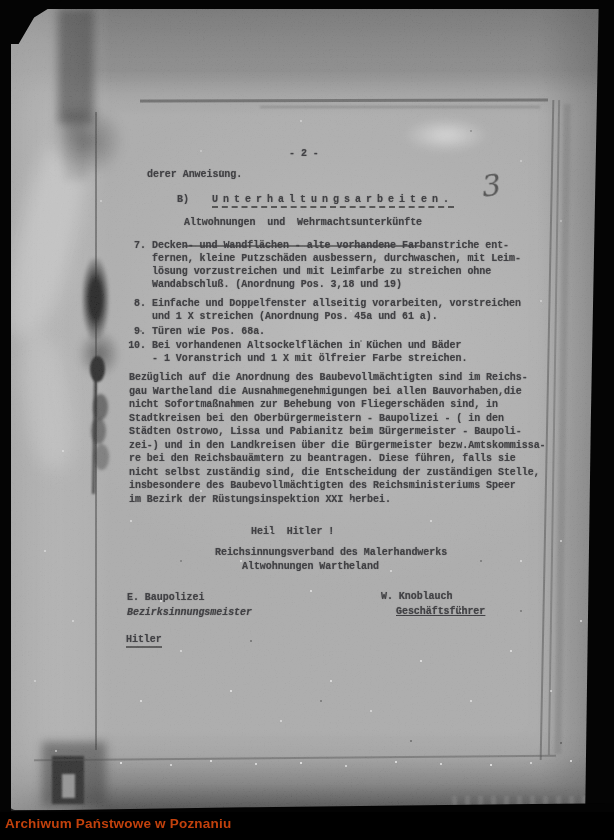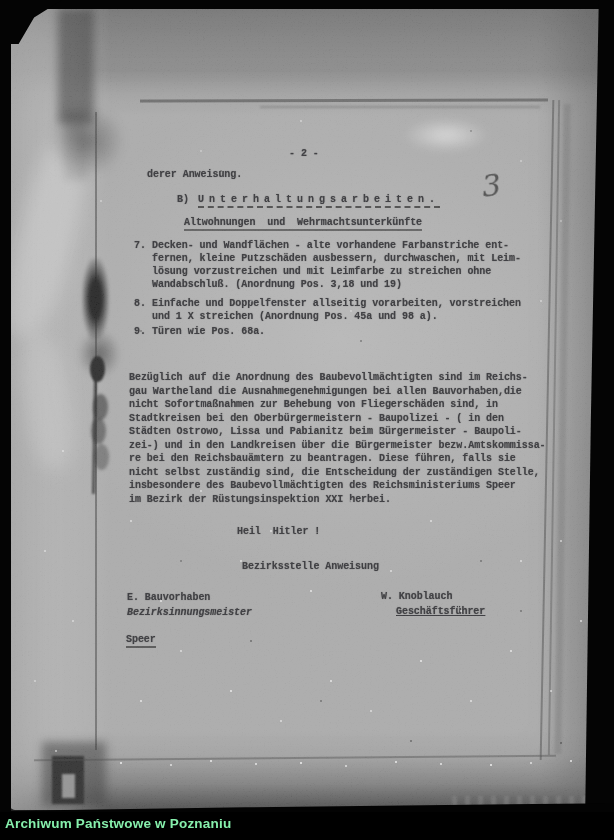--- a/index.html
+++ b/index.html
@@ -40,42 +40,42 @@
   .edge-r2{left:553px;top:100px;width:2px;height:655px;background:rgba(70,70,70,.45);transform:rotate(.9deg);filter:blur(.6px);}
   .edge-r3{left:559px;top:104px;width:7px;height:650px;background:rgba(90,90,90,.32);transform:rotate(.8deg);filter:blur(1.6px);}
   .edge-b{left:34px;top:757px;width:522px;height:2px;background:rgba(55,55,55,.42);transform:rotate(-.5deg);filter:blur(.7px);}
   .edge-marking{left:452px;top:796px;width:142px;height:13px;opacity:.45;filter:blur(1.2px);
       background:repeating-linear-gradient(90deg, rgba(150,150,150,.55) 0 5px, rgba(55,55,55,.12) 5px 13px);}
 
   
   .typed{font-family:"Liberation Mono","DejaVu Sans Mono",monospace;font-weight:700;
          font-size:10px;line-height:13px;color:#26262a;white-space:pre;
          filter:blur(.33px);text-shadow:0 0 1.1px rgba(25,25,25,.55);letter-spacing:-.05px;}
-  .h-spaced{letter-spacing:5px;border-bottom:2px dashed rgba(35,35,35,.8);padding-bottom:1px;margin-left:9px;position:static;}
+  .h-spaced{letter-spacing:5px;border-bottom:2px dashed rgba(35,35,35,.8);padding-bottom:1px;margin-left:23px;position:static;}
   .h-pre{position:static;}
-  .h-sub{border-bottom:2px solid rgba(40,40,40,.65);padding-bottom:0px;filter:blur(.45px);}
+  .h-sub{border-bottom:2px solid rgba(40,40,40,.65);padding-bottom:16px;filter:blur(.45px);}
   .item{display:flex;left:128px;}
   .item .num{position:static;width:18px;text-align:right;margin-right:6px;flex:none;}
   .item .txt{position:static;white-space:pre;}
   .para{line-height:13.5px;}
   .anlage{border-bottom:2px solid rgba(40,40,40,.75);filter:blur(.55px);}
   .handwritten{font-family:"DejaVu Serif",serif;font-style:italic;font-size:30px;color:#3f3f3f;
                transform:rotate(-6deg);filter:blur(.3px);}
 
   
   .pos-pagenum{left:289px;top:147px;}
   .pos-intro{left:147px;top:168px;}
   .pos-heading{left:177px;top:193px;}
   .pos-subheading{left:184px;top:216px;}
   .pos-item7{top:239px;}
   .pos-item8{top:297px;}
   .pos-item9{top:325px;}
   .pos-item10{top:339px;}
   .pos-para{left:129px;top:371px;font-family:Liberation Mono, monospace;}
-  .pos-salute{left:237px;top:525px;font-family:Liberation Mono, monospace;}
+  .pos-salute{left:251px;top:525px;font-family:Liberation Mono, monospace;}
   .pos-org1{left:215px;top:546px;}
   .pos-org2{left:242px;top:560px;}
   .pos-sig-ln{left:127px;top:591px;}
   .pos-sig-lt{left:127px;top:606px;font-style:italic;}
   .pos-sig-rn{left:381px;top:590px;}
   .pos-sig-rt{left:396px;top:605px;text-decoration:underline;}
   .pos-anlage{left:126px;top:633px;}
   .pos-folio{left:482px;top:168px;}
 
   
@@ -111,21 +111,21 @@
   .frame-corner-tl{left:0;top:0;width:62px;height:44px;background:#040404;
       clip-path:polygon(0 0,100% 0,55% 40%,30% 100%,0 100%);}
   .frame-right{left:574px;top:0;width:40px;height:812px;background:#040404;
       clip-path:polygon(62% 0,100% 0,100% 100%,28% 100%,42% 52%);}
   .frame-bottom{left:0;top:802px;width:614px;height:38px;background:#030303;
       clip-path:polygon(0 24%,40% 14%,100% 3%,100% 100%,0 100%);}
 
   
   .archive-bar{left:0;top:812px;width:614px;height:28px;background:#000;}
   .archive-bar span{position:absolute;left:5px;top:4px;font-size:13.5px;font-weight:700;
-      color:#86efac;letter-spacing:.2px;font-family:"Liberation Sans",sans-serif;}
+      color:#c2410c;letter-spacing:.2px;font-family:"Liberation Sans",sans-serif;}
 </style>
 </head>
 <body>
 
 <div class="scan">
 
   <div class="paper"></div>
 
   <div class="strip-tl"></div>
   <div class="strip-tl2"></div>
@@ -159,47 +159,53 @@
   <div class="typed item pos-item7">
     <span class="num">7.</span>
     <span class="txt">Decken- und Wandflächen - alte vorhandene Farbanstriche ent-
 fernen, kleine Putzschäden ausbessern, durchwaschen, mit Leim-
 lösung vorzustreichen und mit Leimfarbe zu streichen ohne
 Wandabschluß. (Anordnung Pos. 3,18 und 19)</span>
   </div>
   <div class="typed item pos-item8">
     <span class="num">8.</span>
     <span class="txt">Einfache und Doppelfenster allseitig vorarbeiten, vorstreichen
-und 1 X streichen (Anordnung Pos. 45a und 98 a).</span>
+und 1 X streichen (Anordnung Pos. 45a und 61 a).</span>
   </div>
   <div class="typed item pos-item9">
     <span class="num">9.</span>
     <span class="txt">Türen wie Pos. 68a.</span>
+  </div>
+  <div class="typed item pos-item10">
+    <span class="num">10.</span>
+    <span class="txt">Bei vorhandenen Altsockelflächen in Küchen und Bäder
+- 1 Voranstrich und 1 X mit ölfreier Farbe streichen.</span>
   </div>
 
   <div class="typed para pos-para">Bezüglich auf die Anordnung des Baubevollmächtigten sind im Reichs-
 gau Wartheland die Ausnahmegenehmigungen bei allen Bauvorhaben,die
 nicht Sofortmaßnahmen zur Behebung von Fliegerschäden sind, in
 Stadtkreisen bei den Oberbürgermeistern - Baupolizei - ( in den
 Städten Ostrowo, Lissa und Pabianitz beim Bürgermeister - Baupoli-
 zei-) und in den Landkreisen über die Bürgermeister bezw.Amtskommissa-
 re bei den Reichsbauämtern zu beantragen. Diese führen, falls sie
 nicht selbst zuständig sind, die Entscheidung der zuständigen Stelle,
 insbesondere des Baubevollmächtigten des Reichsministeriums Speer
 im Bezirk der Rüstungsinspektion XXI herbei.</div>
 
   <div class="typed pos-salute">Heil  Hitler !</div>
-  <div class="typed pos-org2">Bezirksstelle Anweisung</div>
-
-  <div class="typed pos-sig-ln">E. Bauvorhaben</div>
+  <div class="typed pos-org1">Reichsinnungsverband des Malerhandwerks</div>
+  <div class="typed pos-org2">Altwohnungen Wartheland</div>
+
+  <div class="typed pos-sig-ln">E. Baupolizei</div>
   <div class="typed pos-sig-lt">Bezirksinnungsmeister</div>
   <div class="typed pos-sig-rn">W. Knoblauch</div>
   <div class="typed pos-sig-rt">Geschäftsführer</div>
 
-  <div class="typed anlage pos-anlage">Speer</div>
+  <div class="typed anlage pos-anlage">Hitler</div>
 
   <div class="handwritten pos-folio">3</div>
 
   <div class="specks"></div>
   <div class="specks-dark"></div>
   <svg class="grain" width="614" height="840">
     <filter id="grain-noise">
       <feTurbulence type="fractalNoise" baseFrequency="0.85" numOctaves="2" stitchTiles="stitch"></feTurbulence>
       <feColorMatrix type="matrix" values="0 0 0 0 1  0 0 0 0 1  0 0 0 0 1  0.7 0.7 0.7 0 0"></feColorMatrix>
     </filter>

